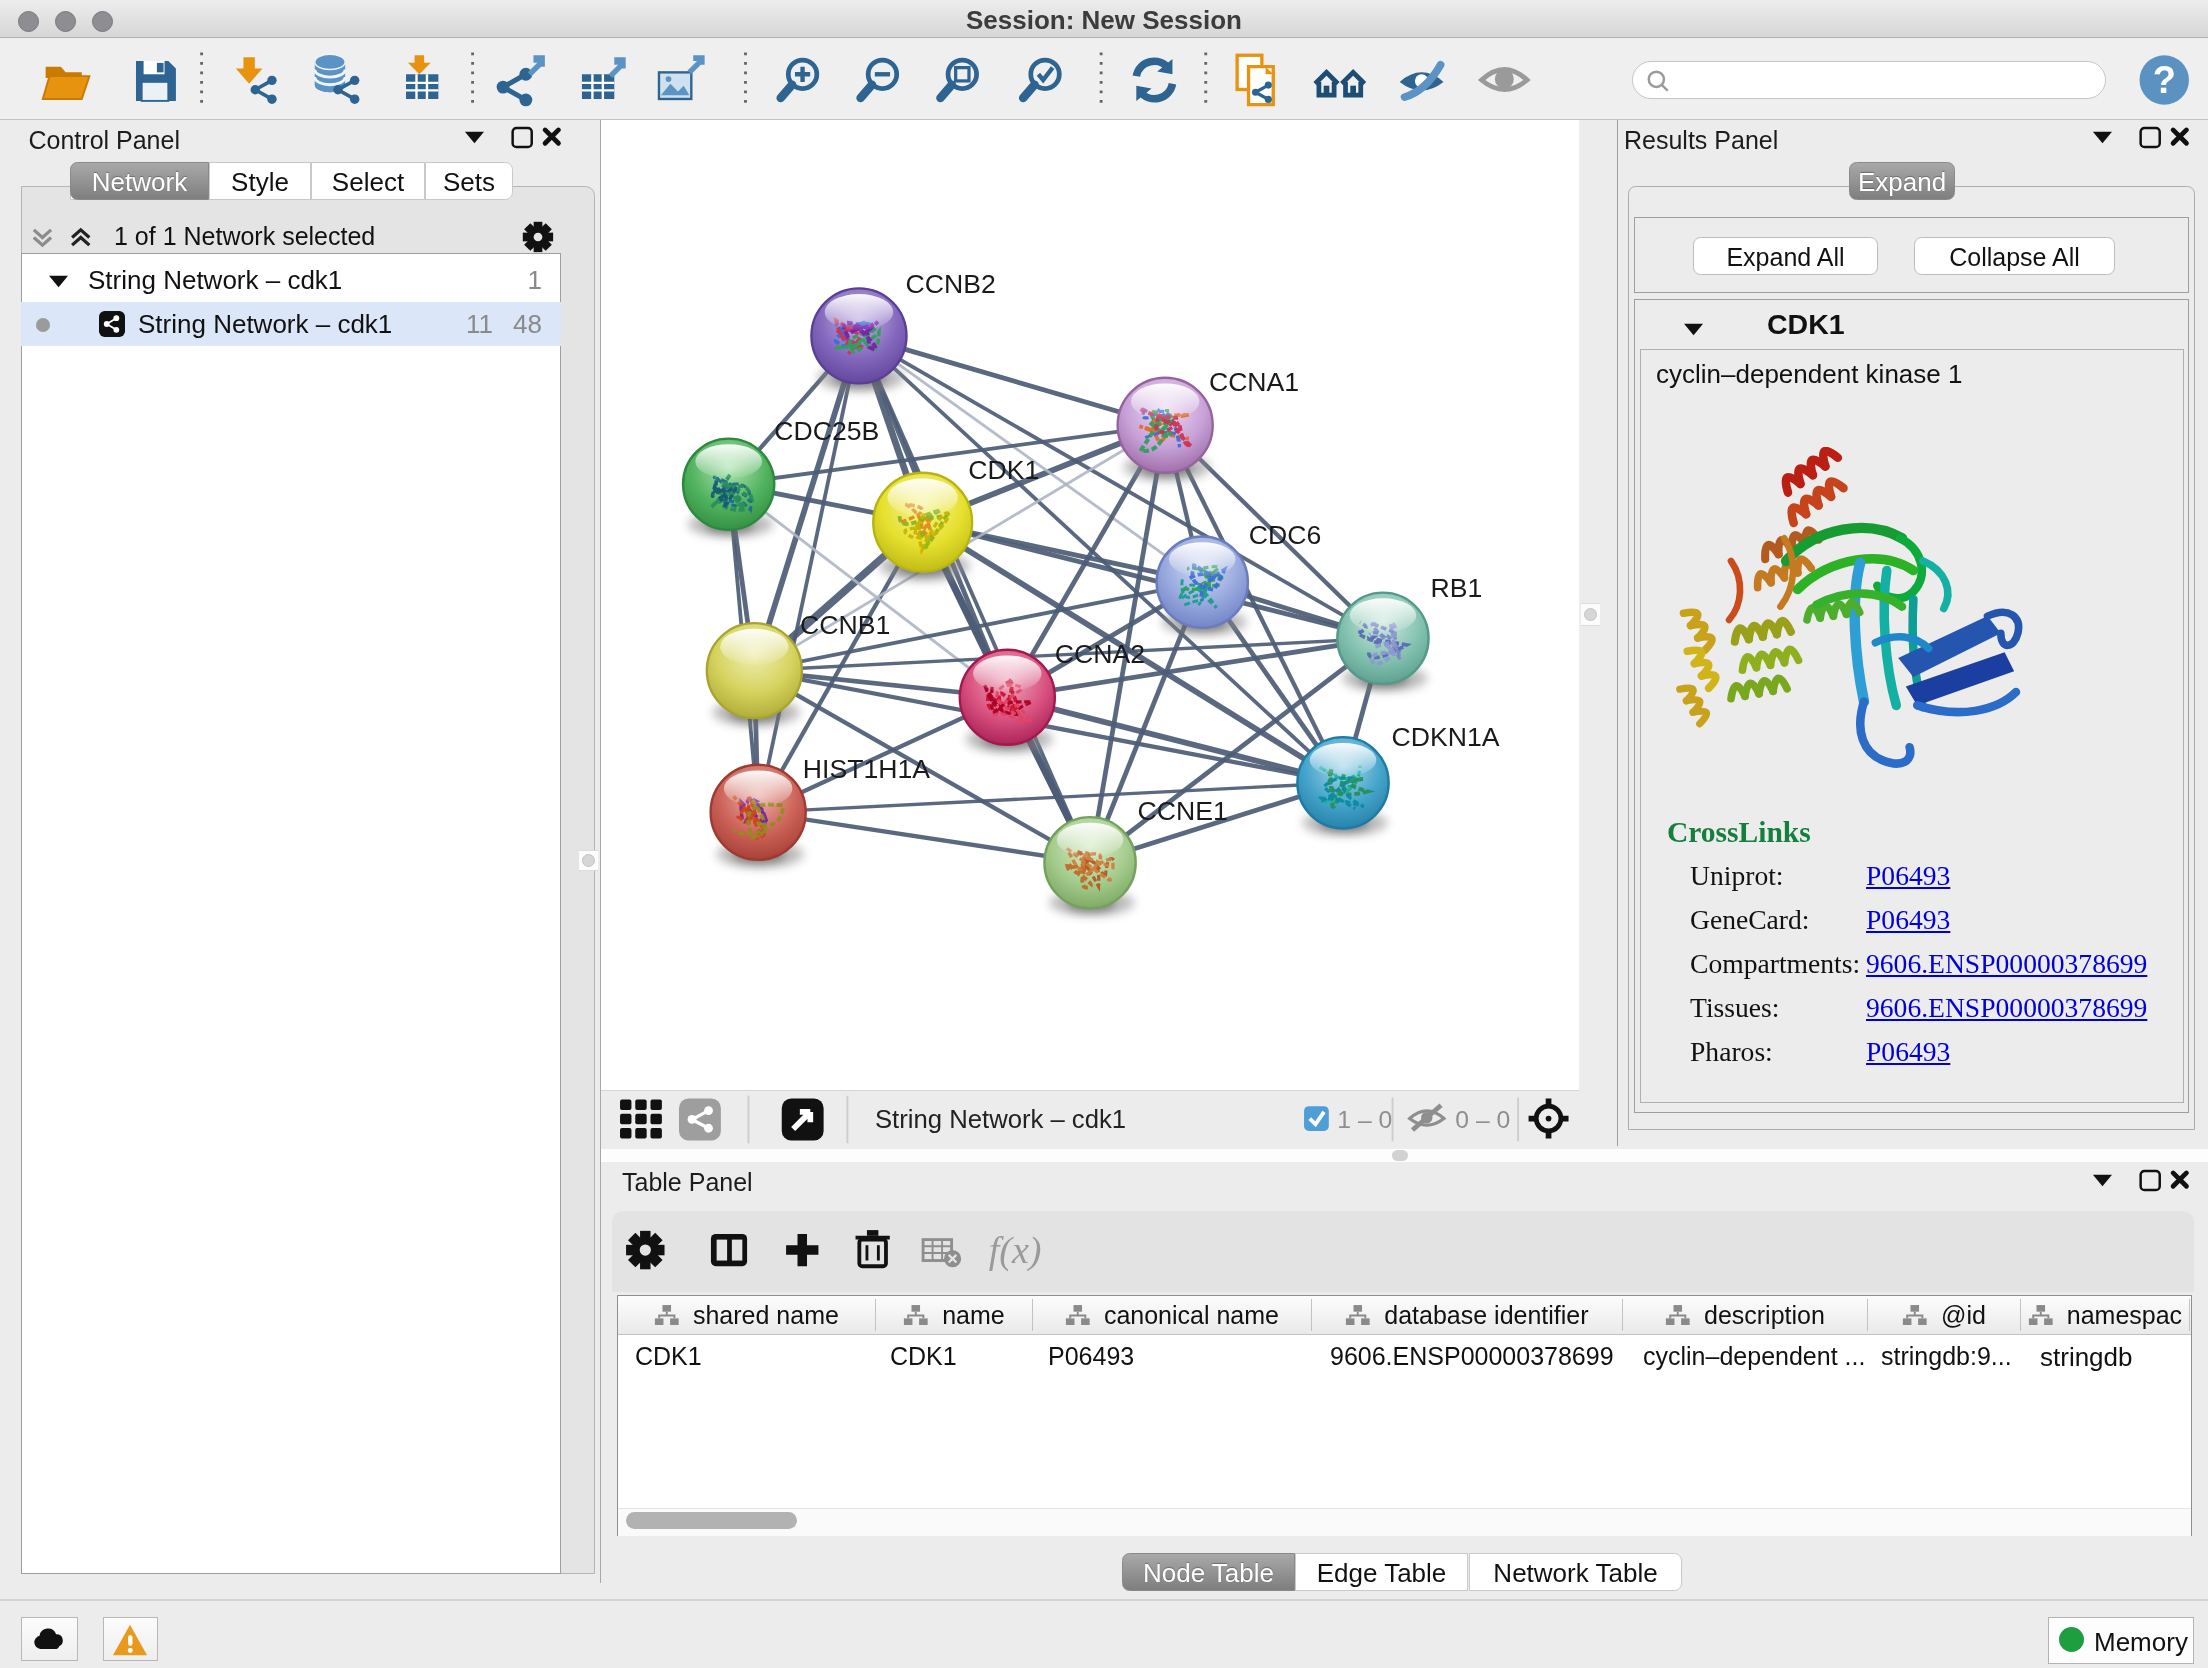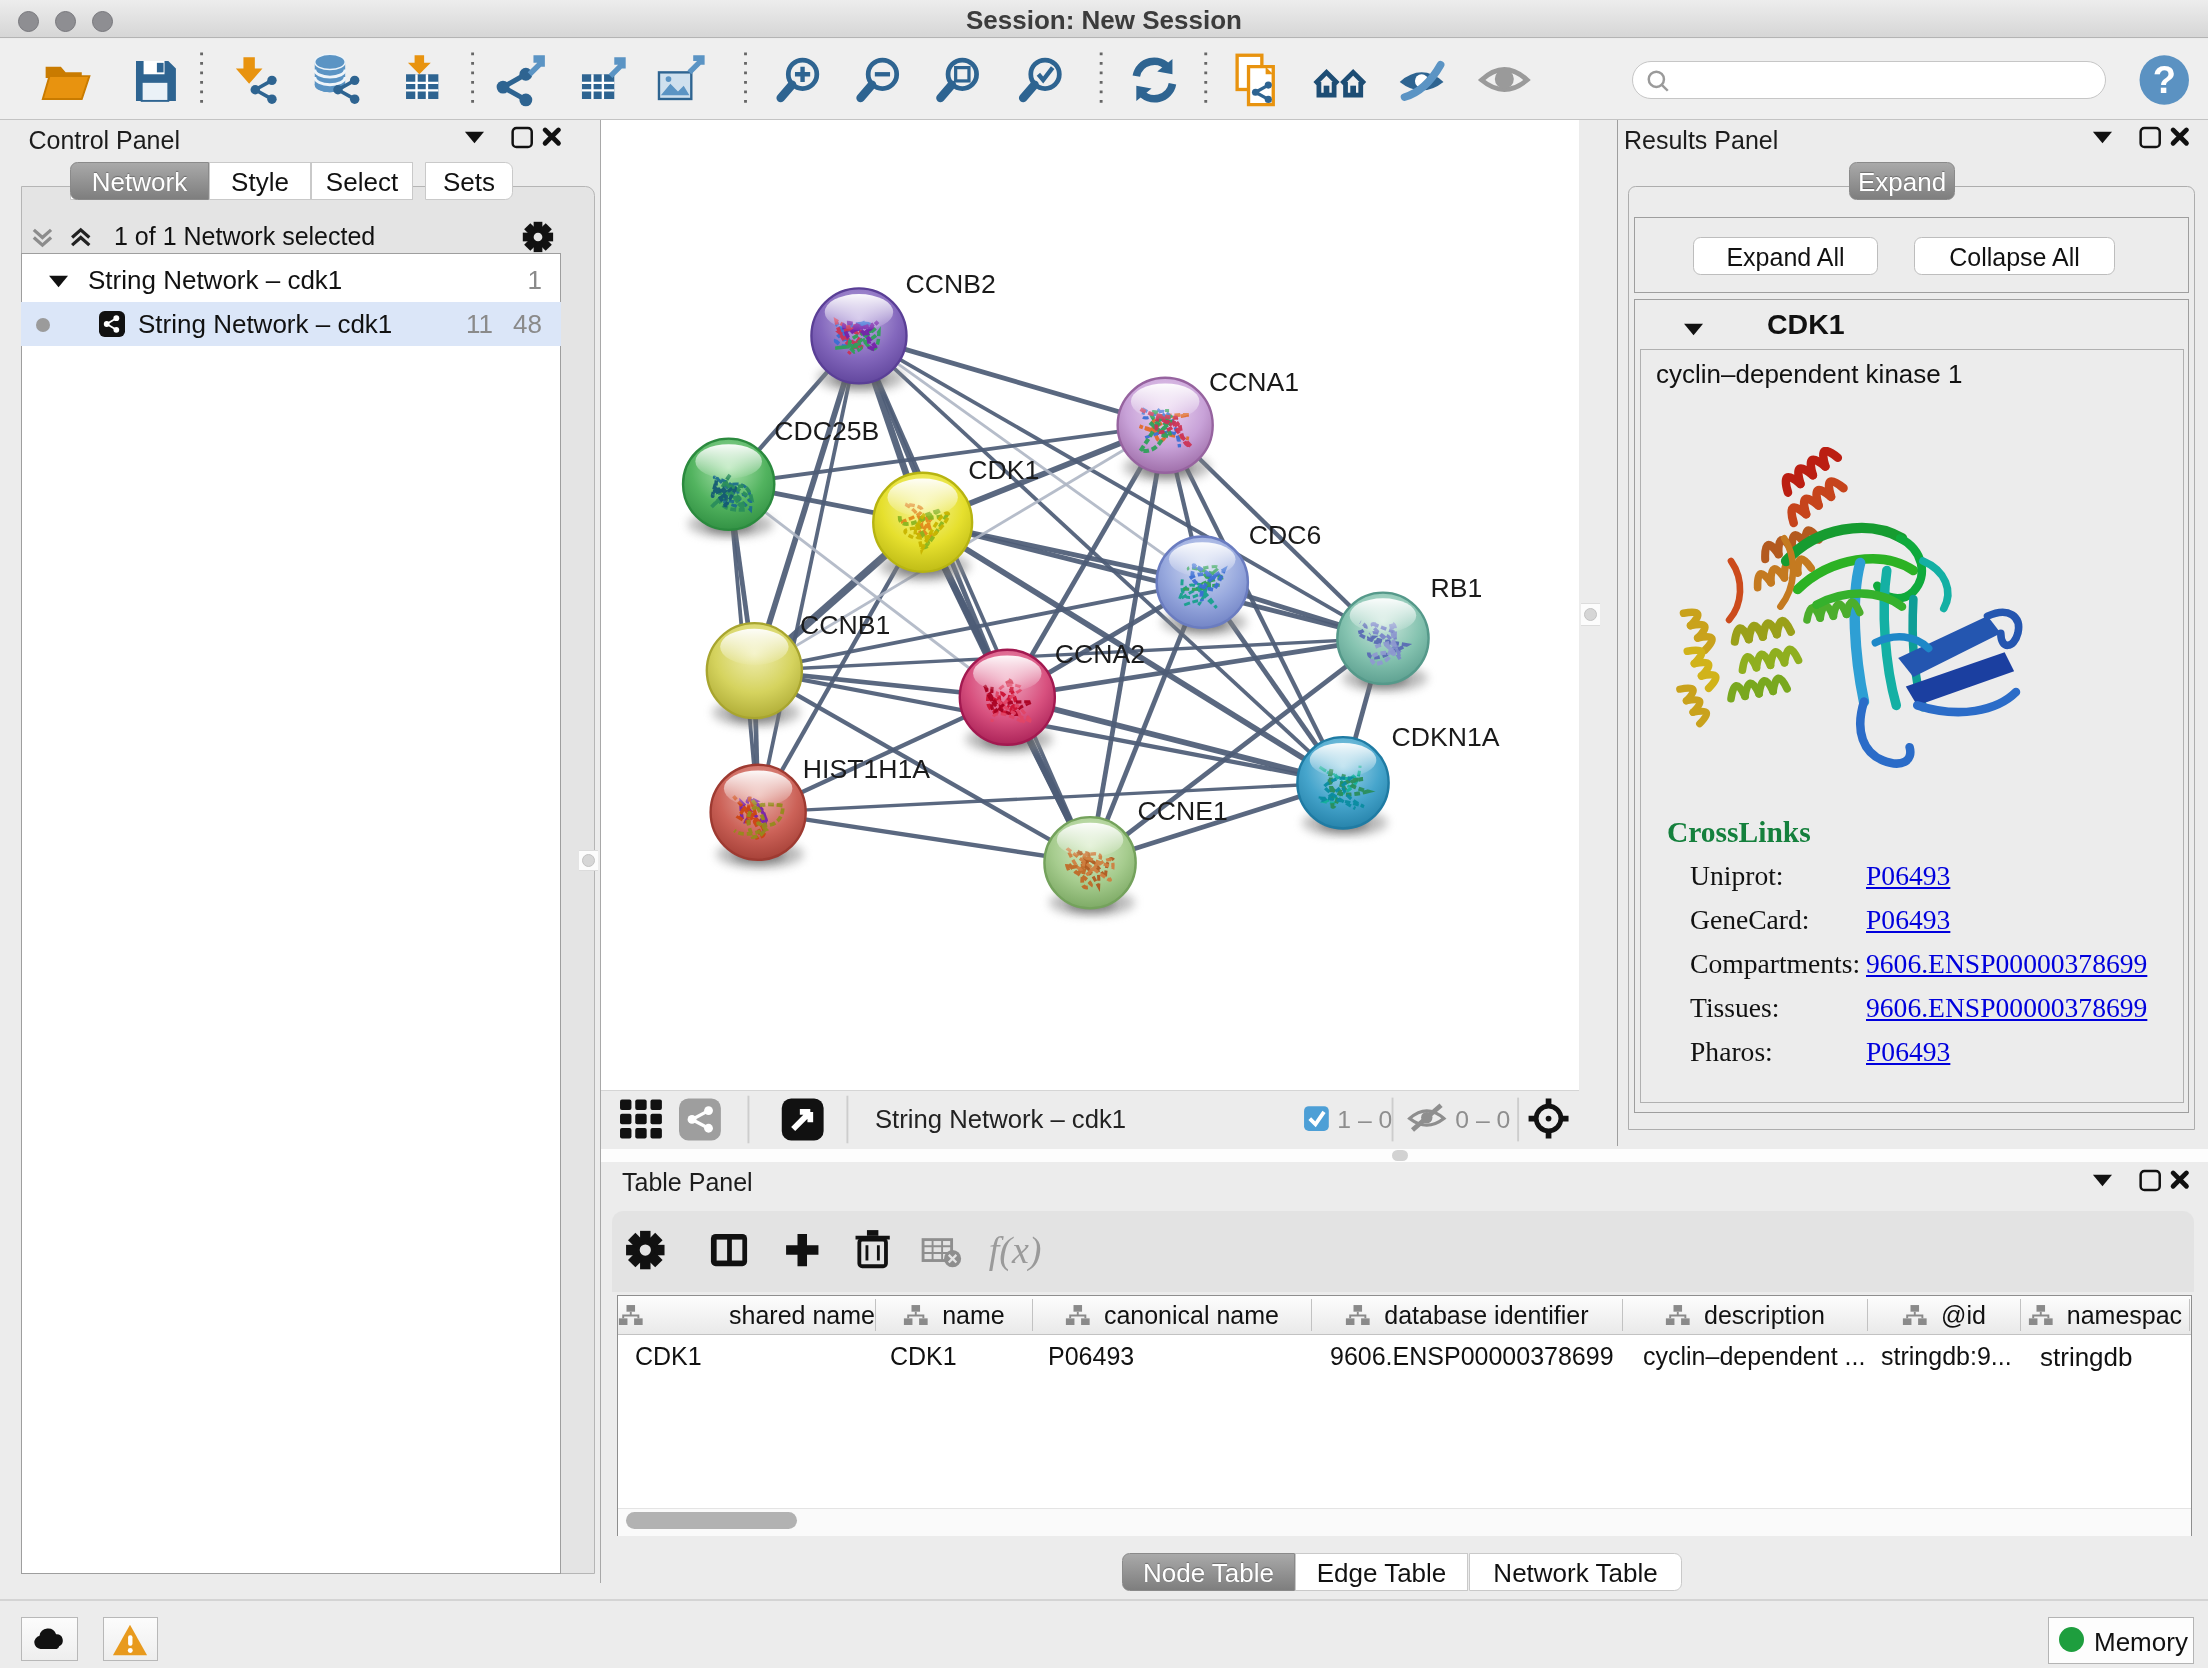--- a/index.html
+++ b/index.html
@@ -140,21 +140,21 @@
 <div class="abs" style="left:9.5px;top:120px;width:591px;height:1463px;background:#ececec;border-right:1.9px solid #a8a8a8"></div>
 <div class="abs ptitle" style="left:28.5px;top:126px">Control Panel</div>
 <svg class="abs" style="left:463px;top:126px" width="105" height="25" viewBox="0 0 110 26">
     <path d="M2 6 L22 6 L12 18 Z" fill="#111"></path>
     <rect x="52" y="2" width="20" height="20" rx="4" fill="none" stroke="#111" stroke-width="2.6"></rect>
     <path d="M86 4 L100 18 M100 4 L86 18" stroke="#111" stroke-width="5" stroke-linecap="round"></path>
   </svg>
 <div class="tab" style="left:70px;top:162px;width:139px;border-radius:7.6px 0 0 0"></div>
 <div class="tab tabsel" style="left:70px;top:162px;width:139px;border-radius:7.6px 0 0 7.6px">Network</div>
 <div class="tab" style="left:209px;top:162px;width:102px">Style</div>
-<div class="tab" style="left:311px;top:162px;width:102px">Select</div>
+<div class="tab" style="left:311px;top:162px;width:114px">Select</div>
 <div class="tab" style="left:425px;top:162px;width:88px;border-radius:0 7.6px 7.6px 0">Sets</div>
 <div class="abs" style="left:21px;top:186px;width:574px;height:1388px;background:#e4e4e4;border:1px solid #b5b5b5;border-radius:0 9.5px 0 0"></div>
 <svg class="abs" style="left:30px;top:224px" width="67" height="27" viewBox="0 0 70 28">
     <path d="M4 6 L13 14 L22 6 M4 14 L13 22 L22 14" fill="none" stroke="#8c8c8c" stroke-width="3.4"></path>
     <path d="M44 22 L53 14 L62 22 M44 14 L53 6 L62 14" fill="none" stroke="#222" stroke-width="3.4"></path>
   </svg>
 <div class="abs" style="left:114px;top:222px;width:380px;text-align:left;font-size:25px;color:#111">1 of 1 Network selected</div>
 <svg class="abs" style="left:519px;top:218px" width="38" height="38" viewBox="0 0 48 48">
     <circle cx="24" cy="24" r="13" fill="#111"></circle>
     <rect x="32.1" y="18.5" width="11" height="11" fill="#111" transform="rotate(0 37.6 24.0)"></rect>
@@ -571,21 +571,21 @@
     <rect x="268" y="20" width="12" height="6" fill="#111"></rect>
     <path d="M268 36 L268 52 M280 36 L280 52" stroke="#111" stroke-width="3"></path>
     <rect x="327" y="30" width="30" height="22" fill="none" stroke="#8e8e8e" stroke-width="3"></rect>
     <path d="M327 37 L357 37 M327 44 L357 44 M337 30 L337 52 M347 30 L347 52" stroke="#8e8e8e" stroke-width="2"></path>
     <circle cx="358" cy="50" r="9" fill="#8e8e8e"></circle>
     <path d="M354 46 L362 54 M362 46 L354 54" stroke="#e3e3e3" stroke-width="2.4"></path>
     <text x="396" y="55" font-family="Liberation Serif" font-style="italic" font-size="40" fill="#9a9a9a">f(x)</text>
   </svg>
 <div class="abs" style="left:617px;top:1295px;width:1575px;height:241px;background:#fff;border:1px solid #8e8e8e"></div>
 <div class="abs" style="left:618px;top:1296px;width:1573px;height:39px;background:linear-gradient(#fdfdfd,#e9e9e9);border-bottom:1px solid #c2c2c2"></div>
-<div class="abs" style="left:617px;top:1296px;width:258px;height:38px;display:flex;align-items:center;justify-content:space-between;font-size:25px;color:#111">
+<div class="abs" style="left:617px;top:1296px;width:258px;height:38px;display:flex;align-items:center;justify-content:center;font-size:25px;color:#111">
     <svg width="28.5" height="25" viewBox="0 0 30 26" style="margin-right:11.4px;flex:none">
       <rect x="10" y="2" width="9" height="7" fill="#8a8a8a"></rect>
       <rect x="2" y="16" width="9" height="7" fill="#8a8a8a"></rect>
       <rect x="18" y="16" width="9" height="7" fill="#8a8a8a"></rect>
       <path d="M14.5 9 L14.5 13 M6.5 16 L6.5 13 L22.5 13 L22.5 16" fill="none" stroke="#8a8a8a" stroke-width="2"></path>
     </svg>
     <span style="white-space:nowrap;overflow:hidden">shared name</span>
   </div>
 <div class="abs" style="left:875px;top:1299px;width:1px;height:32px;background:#c2c2c2"></div>
 <div class="abs" style="left:875px;top:1296px;width:157px;height:38px;display:flex;align-items:center;justify-content:center;font-size:25px;color:#111">

